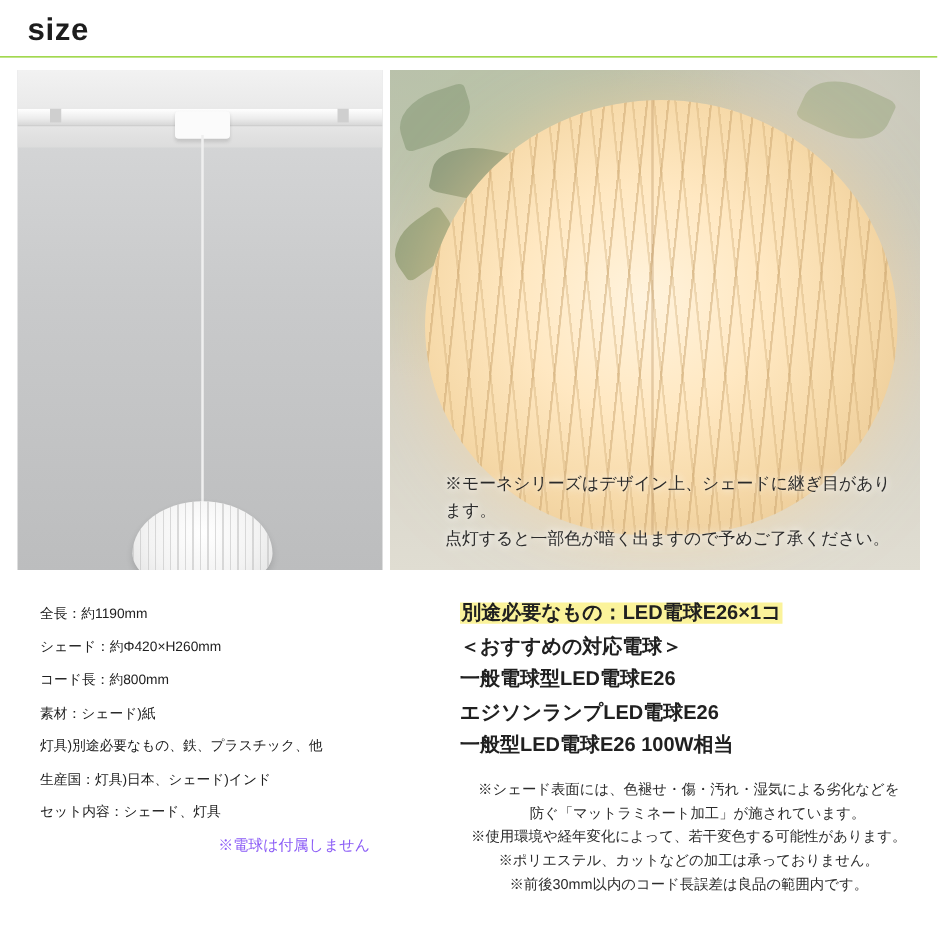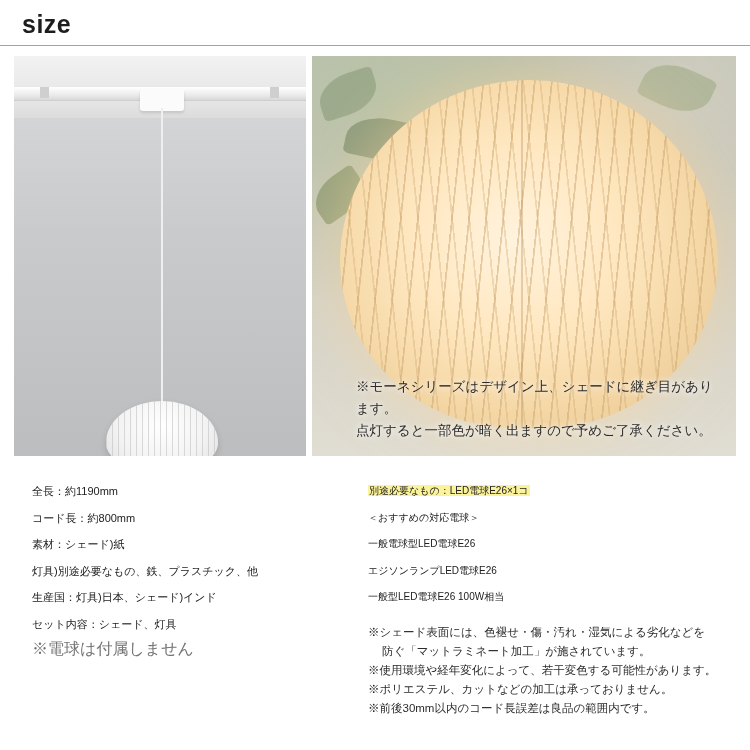--- a/index.html
+++ b/index.html
@@ -210,40 +210,42 @@
     padding-right: 16px;
     box-sizing: border-box;
   }
   .spec-line {
     font-size: 11px;
     line-height: 26.5px;
     color: #202020;
     white-space: nowrap;
   }
   .note-small {
-    font-size: 16px;
+    font-size: 12px;
     line-height: 20px;
-    color: #737373;
-    text-align: left;
+    color: #8b5cf6;
+    text-align: right;
     padding-right: 44px;
     margin-top: 2px;
   }
   .highlight {
     background: #fbf39b;
     display: inline;
     padding: 0 1px;
   }
   .right-line {
-    font-size: 10px;
+    font-size: 16px;
     line-height: 26.5px;
     color: #202020;
     white-space: nowrap;
+    font-weight: bold;
   }
   .notes {
     margin-top: 12px;
+    text-align: center;
   }
   .note {
     font-size: 11.5px;
     line-height: 19px;
     color: #2b2b2b;
   }
   .note-indent {
     padding-left: 14px;
     font-size: 11.5px;
     line-height: 19px;
@@ -290,20 +292,21 @@
         <div>点灯すると一部色が暗く出ますので予めご了承ください。</div>
       </div>
     </div>
 
   </div>
 
   <div class="specs">
 
     <div class="col-left">
       <div class="spec-line">全長：約1190mm</div>
+      <div class="spec-line">シェード：約Φ420×H260mm</div>
       <div class="spec-line">コード長：約800mm</div>
       <div class="spec-line">素材：シェード)紙</div>
       <div class="spec-line">灯具)別途必要なもの、鉄、プラスチック、他</div>
       <div class="spec-line">生産国：灯具)日本、シェード)インド</div>
       <div class="spec-line">セット内容：シェード、灯具</div>
       <div class="note-small">※電球は付属しません</div>
     </div>
 
     <div class="col-right">
       <div class="right-line">

